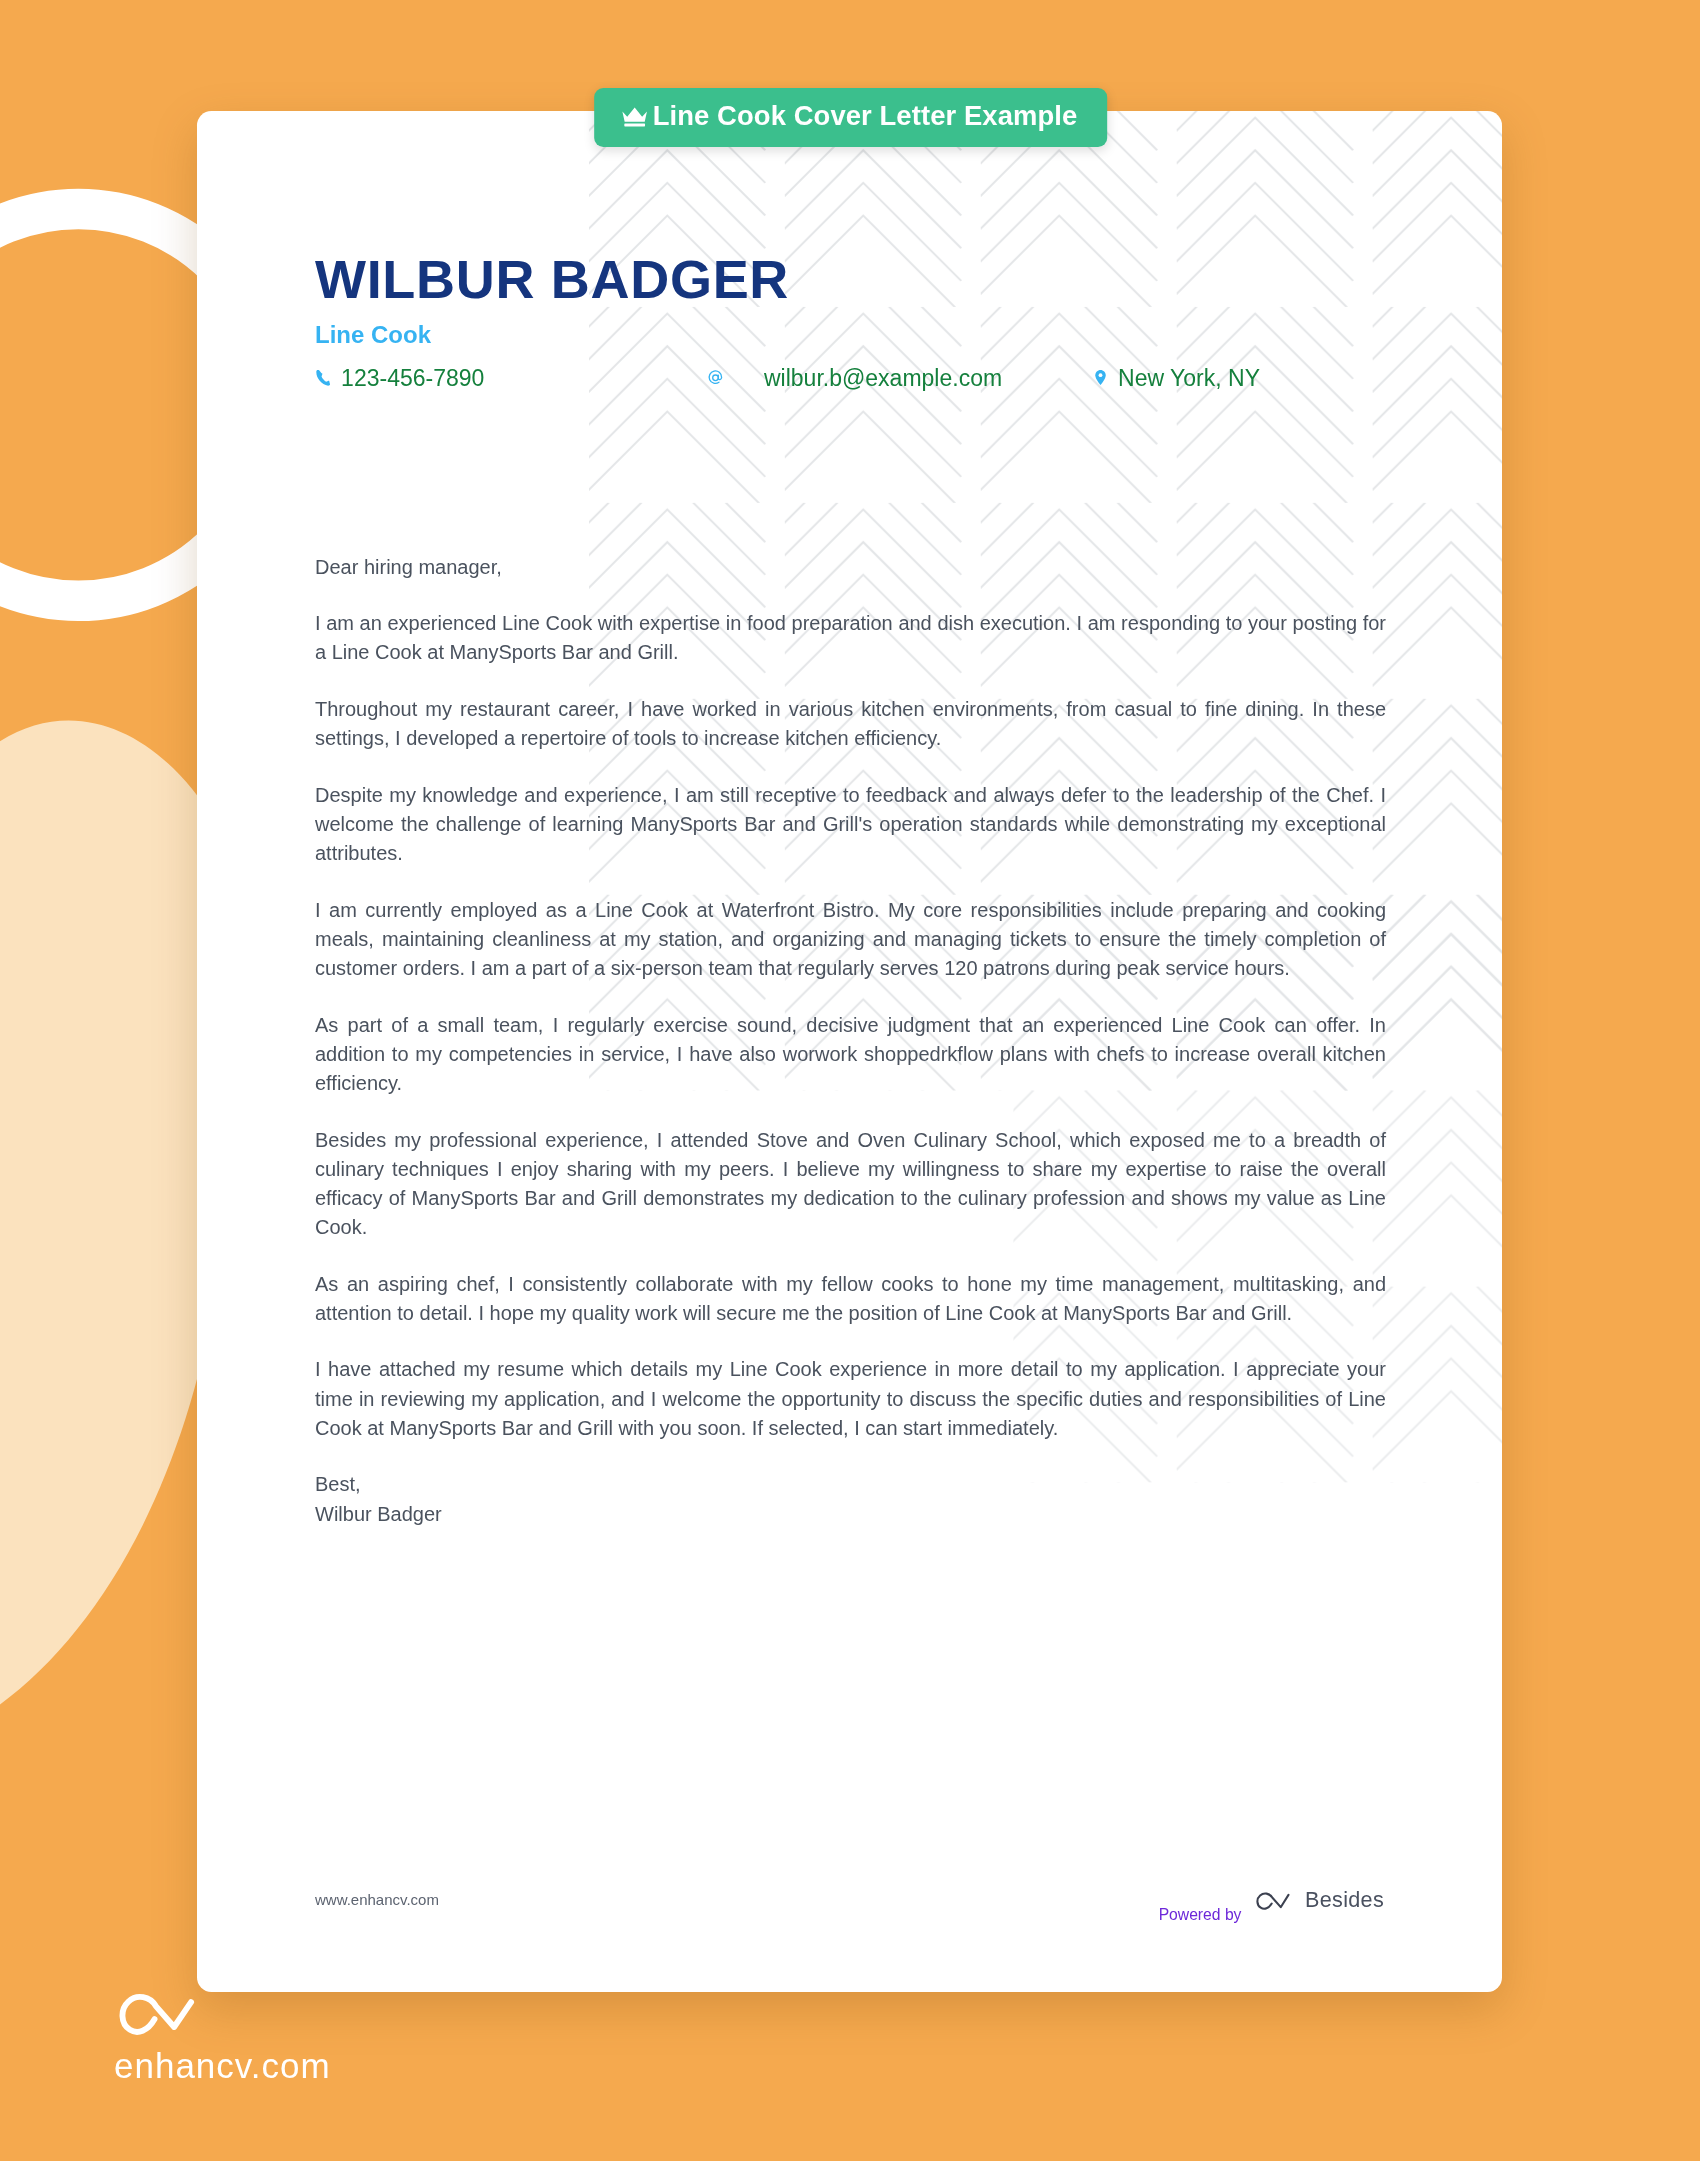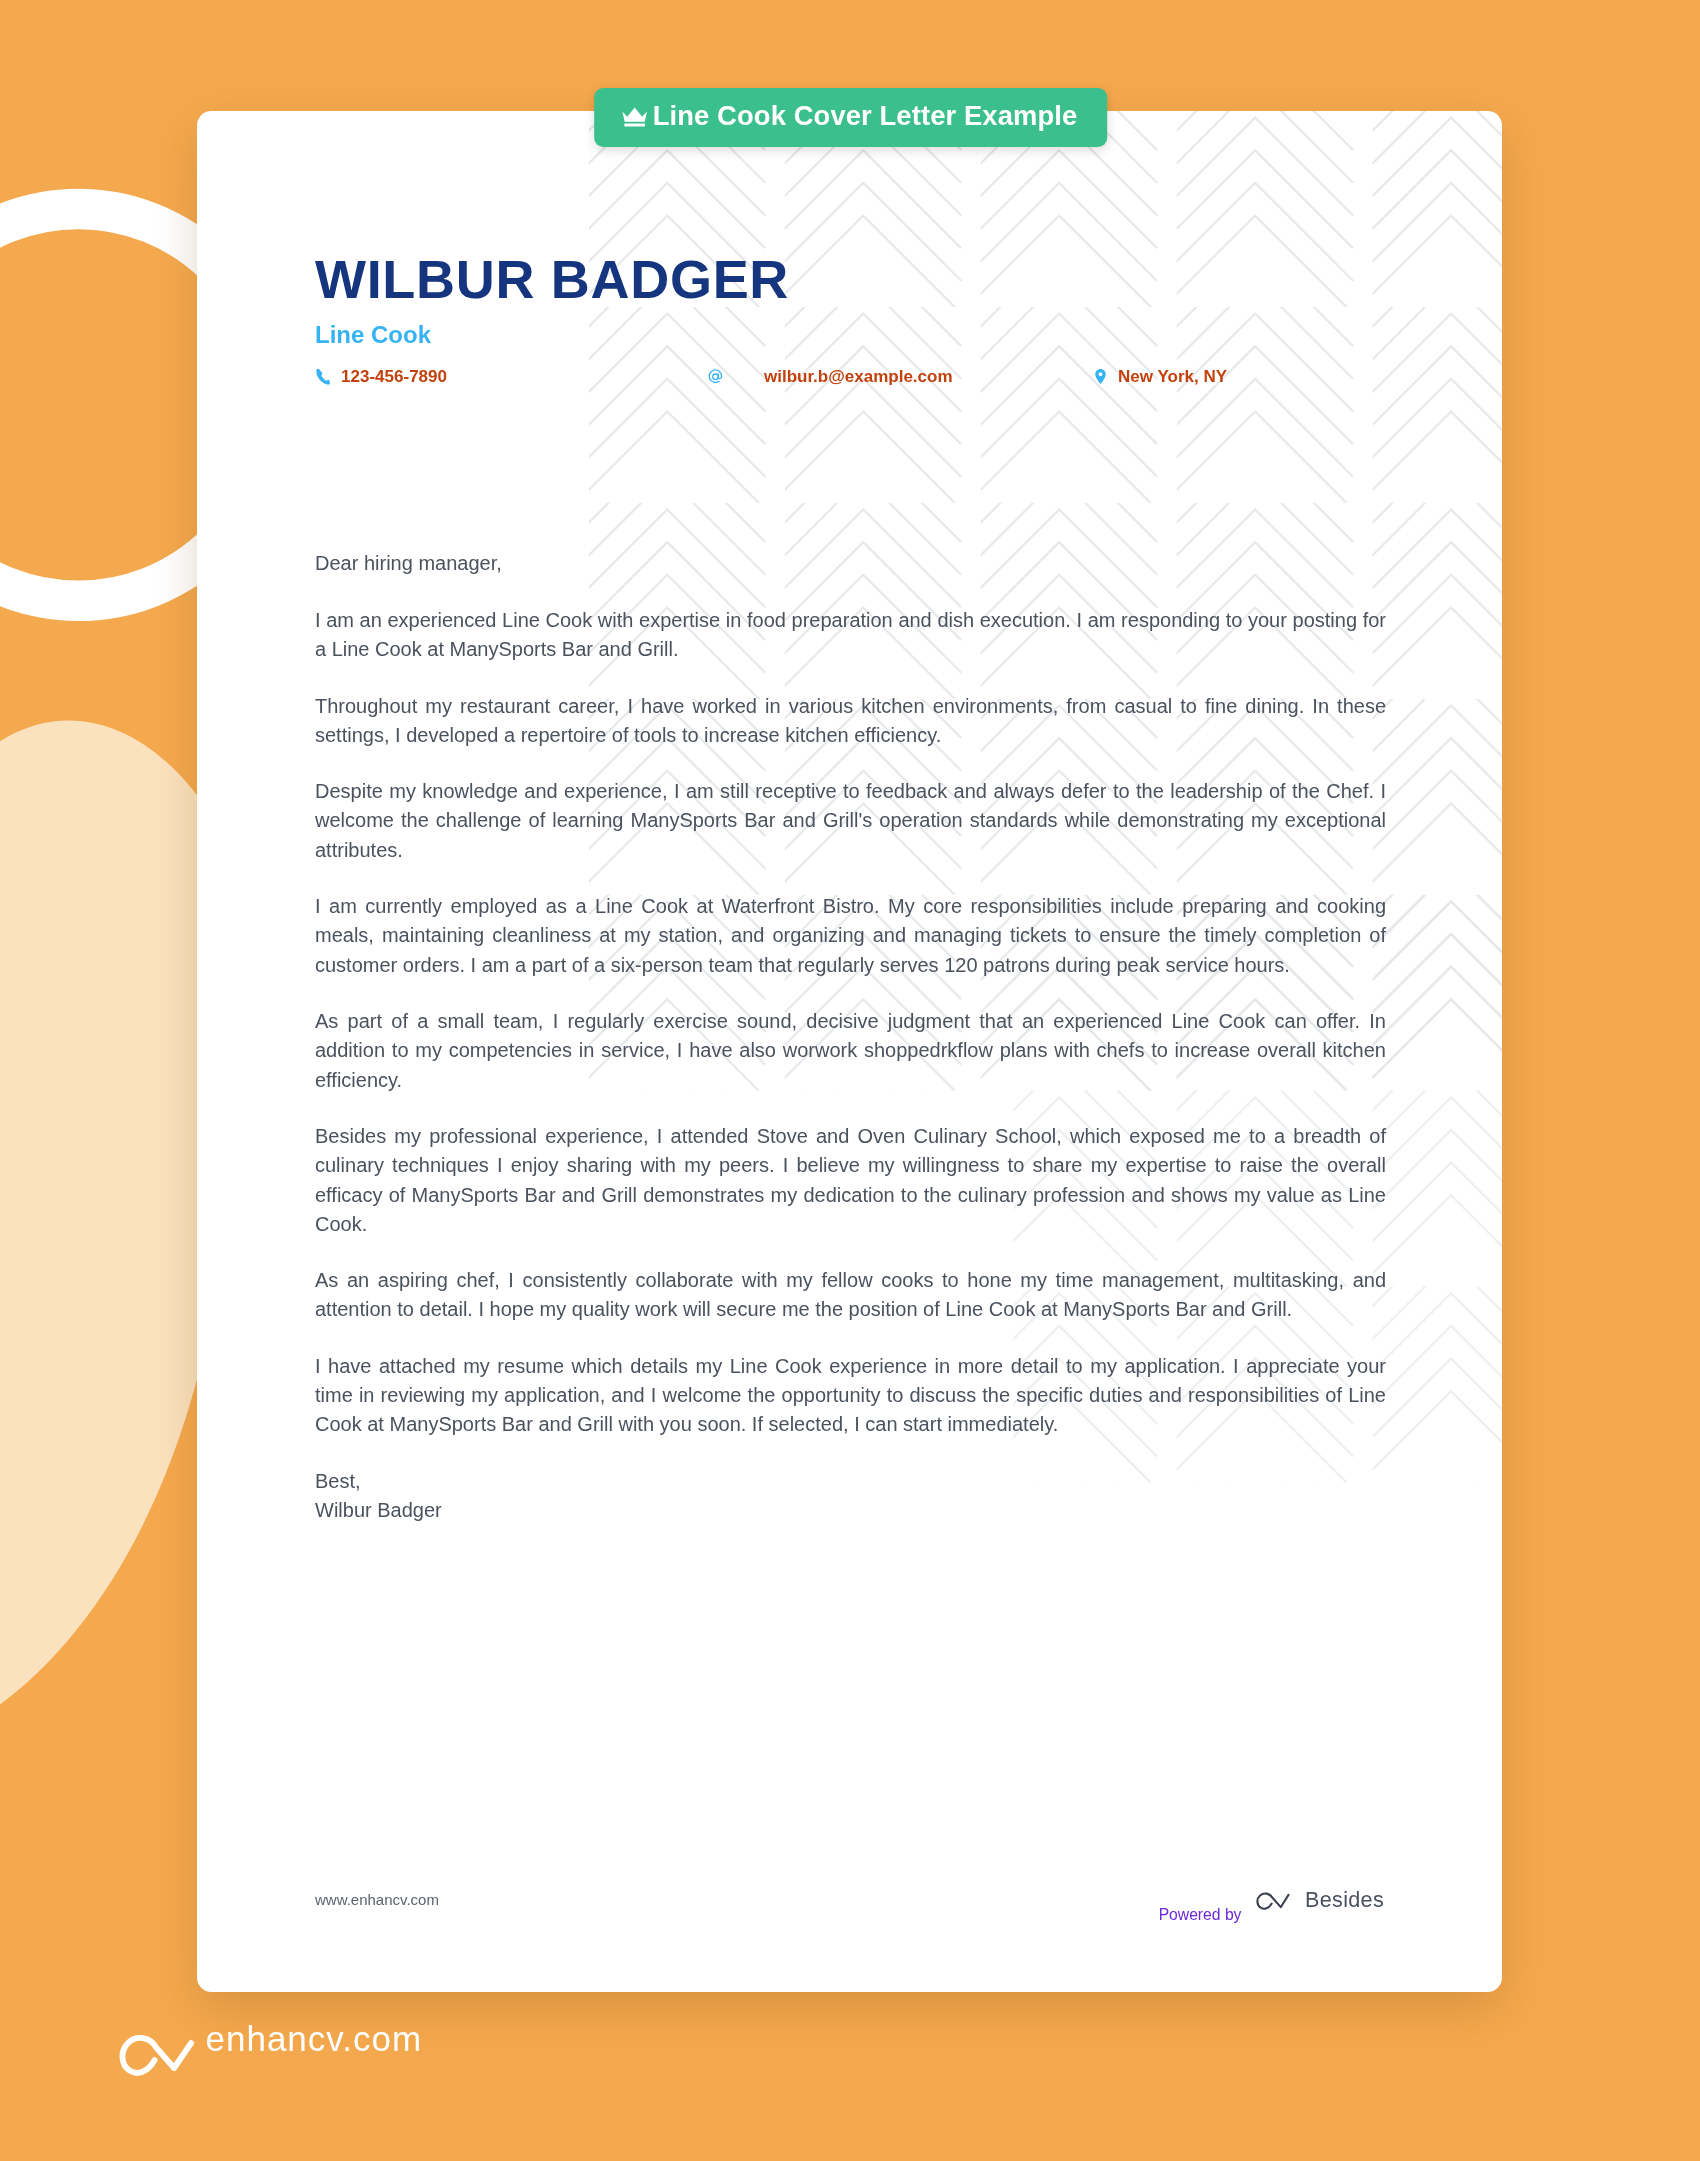--- a/index.html
+++ b/index.html
@@ -21,21 +21,21 @@
     width:1701px; height:2161px;
     z-index:0;
   }
 
   
   #brand {
     position:absolute;
     left:114px; bottom:78px;
     z-index:4;
     display:flex;
-    flex-direction:row;
+    flex-direction:column;
     align-items:flex-start;
     gap:6.5px;
   }
   #brand .brand-mark { width:85px; height:62px; display:block; }
   #brand .brand-text {
     color:#FFFFFF;
     font-size:35px;
     letter-spacing:1px;
     line-height:1;
     font-family:"Liberation Sans", sans-serif;
@@ -114,23 +114,23 @@
   }
   .contact-item {
     display:flex;
     align-items:center;
     gap:9.1px;
   }
   .contact-item.phone { width:392px; }
   .contact-item.email { width:385px;gap:40px; }
   .contact-item .ci-icon { width:17px; height:19.6px; flex:none; display:block; }
   .contact-item .ci-text {
-    color:#c2410c;
-    font-size:17px;
-    font-weight:bold;
+    color:#15803d;
+    font-size:23px;
+    font-weight:normal;
     line-height:1;
     white-space:nowrap;
   }
 
   
   #letter-body {
     margin-top:163px;
     width:1071px;
   }
   #letter-body p {

